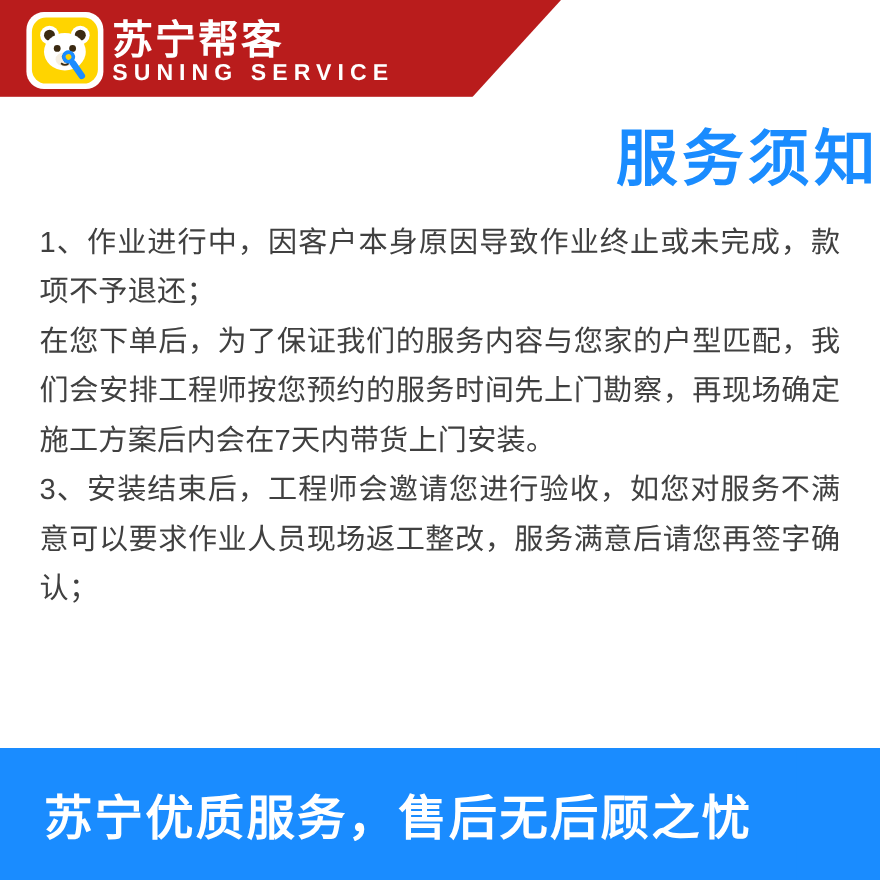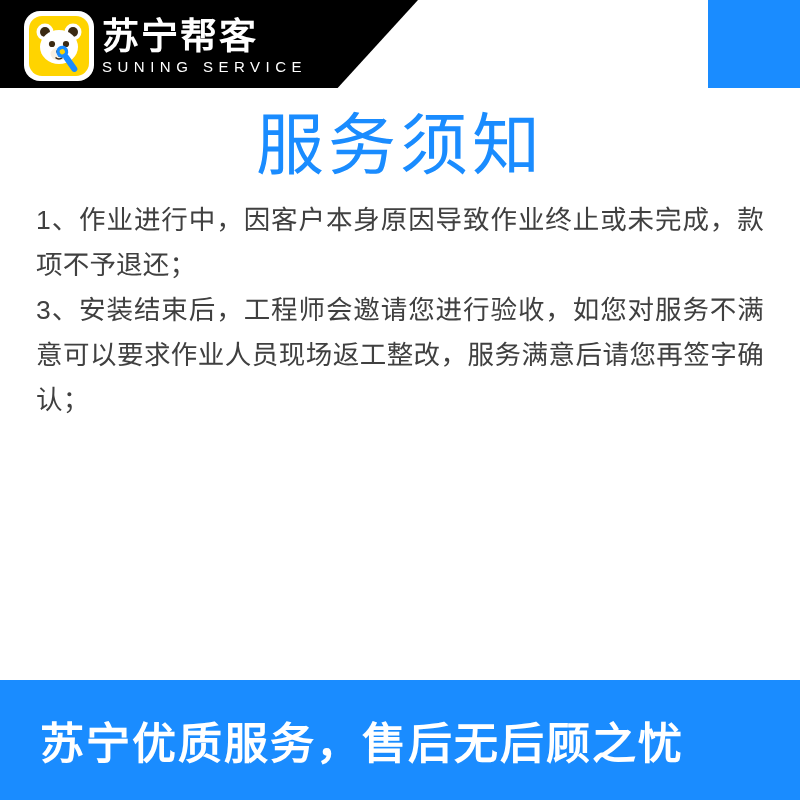--- a/index.html
+++ b/index.html
@@ -18,23 +18,23 @@
     width: 800px;
     height: 800px;
     background: #1a8cff;
     box-sizing: border-box;
   }
   
   .header {
     position: absolute;
     top: 0;
     left: 0;
-    width: 708px;
+    width: 800px;
     height: 90px;
-    background: #000000;
+    background: #b91c1c;
   }
   .logo-block {
     position: absolute;
     left: 22px;
     top: 8px;
     display: flex;
     align-items: center;
     height: 76px;
   }
   .logo-mark {
@@ -50,22 +50,22 @@
     color: #ffffff;
   }
   .logo-title {
     font-size: 37px;
     font-weight: bold;
     letter-spacing: 2px;
     line-height: 42px;
     white-space: nowrap;
   }
   .logo-sub {
-    font-size: 15px;
-    font-weight: normal;
+    font-size: 21px;
+    font-weight: bold;
     letter-spacing: 5.5px;
     line-height: 18px;
     white-space: nowrap;
   }
   
   .header-sweep {
     position: absolute;
     top: 0;
     right: 0;
     width: 430px;
@@ -76,24 +76,24 @@
   
   .card {
     position: absolute;
     top: 88px;
     left: 0;
     width: 800px;
     height: 592px;
     background: #ffffff;
   }
   .card-title {
-    text-align: center;
+    text-align: right;
     color: #1a8cff;
-    font-size: 68px;
-    font-weight: normal;
+    font-size: 56px;
+    font-weight: bold;
     letter-spacing: 4px;
     margin: 22px 0 0 0;
     line-height: 70px;
   }
   .body-text {
     margin: 18px 36px 0 36px;
     color: #404040;
     font-size: 26.5px;
     line-height: 45px;
     letter-spacing: 0.2px;
@@ -162,20 +162,21 @@
         <span class="logo-title">苏宁帮客</span>
         <span class="logo-sub">SUNING SERVICE</span>
       </span>
     </div>
   </div>
 
   <div class="card">
     <h1 class="card-title">服务须知</h1>
     <div class="body-text">
       <p>1、作业进行中，因客户本身原因导致作业终止或未完成，款项不予退还；</p>
+      <p>在您下单后，为了保证我们的服务内容与您家的户型匹配，我们会安排工程师按您预约的服务时间先上门勘察，再现场确定施工方案后内会在7天内带货上门安装。</p>
       <p>3、安装结束后，工程师会邀请您进行验收，如您对服务不满意可以要求作业人员现场返工整改，服务满意后请您再签字确认；</p>
     </div>
   </div>
 
   <div class="footer">
     <span class="footer-text">苏宁优质服务，售后无后顾之忧</span>
   </div>
 
 </div>
 

